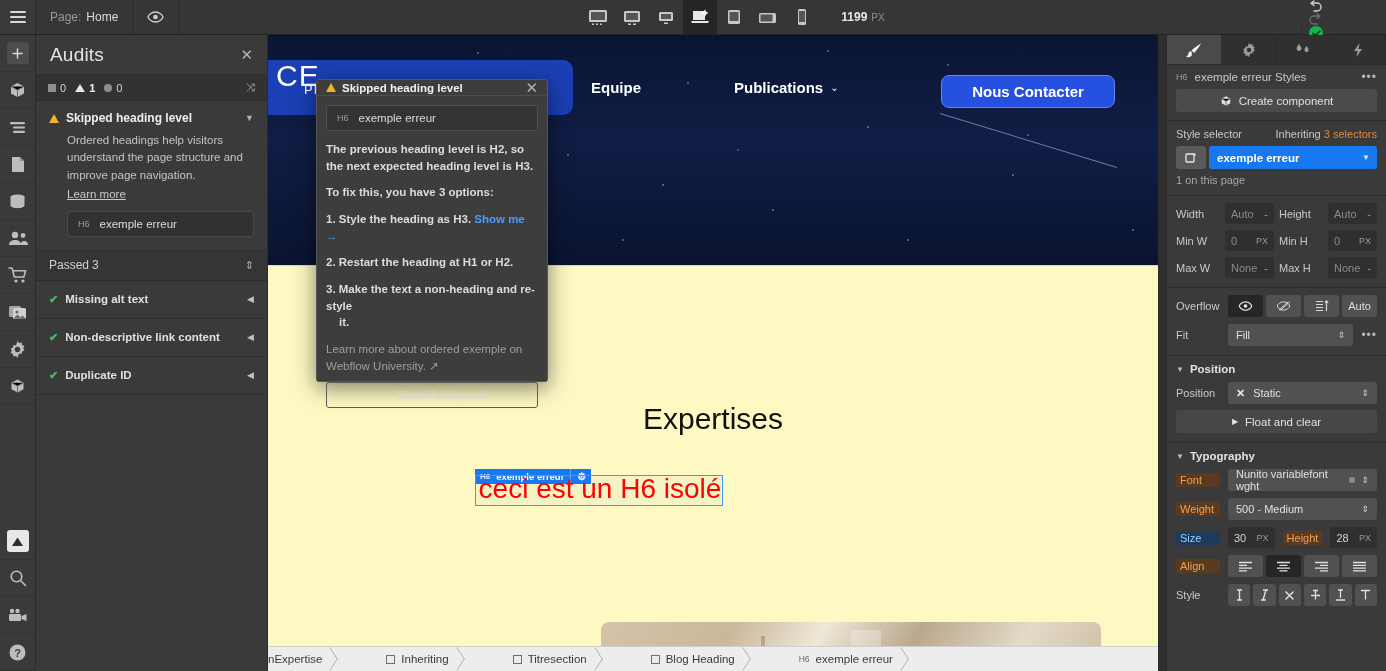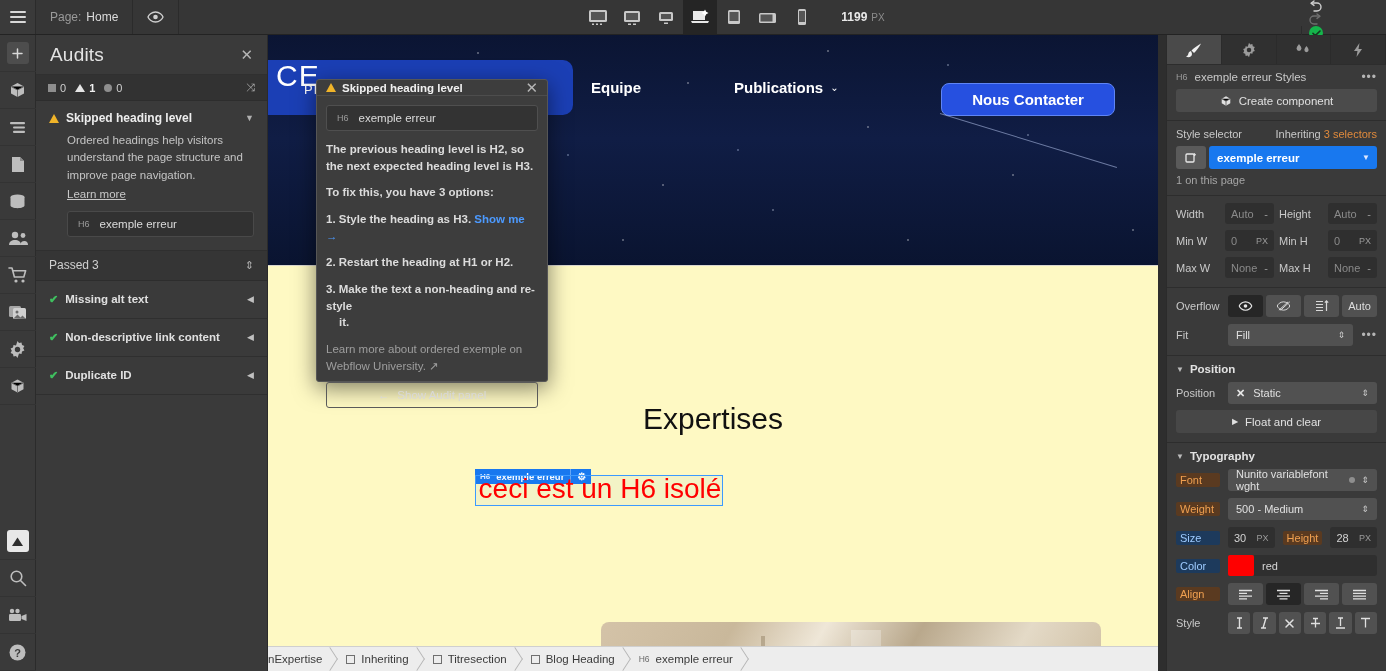--- a/index.html
+++ b/index.html
@@ -194,21 +194,21 @@
   .brand .sub { font-size: 13px; position: absolute; left: 28px; top: 22px; }
   .nav-link {
     position: absolute; color: #fff; font-size: 15px; font-weight: bold;
     display: flex; align-items: center; gap: 7px; cursor: pointer; white-space: nowrap;
   }
   .nav-link .cv { font-size: 10px; font-weight: normal; }
   .nav-cta {
     position: absolute; left: 673px; top: 40px; width: 174px; height: 33px;
     background: #2650e0; border: 1px solid #5f85f5; border-radius: 8px;
     display: flex; align-items: center; justify-content: center;
-    color: #fff; font-size: 15px; font-weight: bold; cursor: pointer; margin-top: 8px;
+    color: #fff; font-size: 15px; font-weight: bold; cursor: pointer;
   }
   .hero-bottom-line {
     position: absolute; left: 0; top: 230px; width: 890px; height: 1px; background: #d9d6cf;
   }
   .sec-title {
     position: absolute; left: 0; top: 367px; width: 890px; text-align: center;
     font-size: 30px; color: #111; font-weight: normal;
   }
   .h6-wrap {
     position: absolute; left: 207px; top: 440px; width: 248px; height: 31px;
@@ -369,21 +369,21 @@
   .colorswatch { width: 26px; height: 21px; border-radius: 2px; }
   .colorfield {
     flex: 1; height: 21px; background: #2f2f2f; border-radius: 0 3px 3px 0;
     display: flex; align-items: center; padding: 0 8px; font-size: 11px; color: #d6d6d6;
   }
 
   
   .crumbbar {
     position: absolute; left: 268px; top: 646px; width: 890px; height: 25px;
     background: #ededed; border-top: 1px solid #cfcfcf;
-    display: flex; align-items: stretch; overflow: hidden;
+    display: flex; align-items: stretch; overflow: hidden; gap: 40px;
   }
   .crumb {
     display: flex; align-items: center; gap: 6px; padding: 0 14px 0 10px;
     font-size: 11.5px; color: #3a3a3a; cursor: pointer; position: relative; white-space: nowrap;
   }
   .crumb::after {
     content: ""; position: absolute; right: -1px; top: 50%;
     width: 13px; height: 13px; border-top: 1px solid #b4b4b4; border-right: 1px solid #b4b4b4;
     transform: translateY(-50%) rotate(45deg) skew(12deg,12deg);
   }
@@ -941,27 +941,20 @@
           <span class="v">30</span>
           <span class="u">PX</span>
         </div>
         <span class="flbl hl" style="width:auto">Height</span>
         <div class="fin" style="flex:1">
           <span class="v">28</span>
           <span class="u">PX</span>
         </div>
       </div>
 
-      <div class="rowline">
-        <span class="flbl hlb">Color</span>
-        <div style="display:flex;flex:1">
-          <span class="colorswatch" style="background:#ff0000"></span>
-          <span class="colorfield">red</span>
-        </div>
-      </div>
 
       <div class="rowline">
         <span class="flbl hl">Align</span>
         <div class="segbtns" style="flex:1">
           <div class="seg">
             <svg width="15" height="11" viewBox="0 0 15 11">
               <path d="M1 1.5h13M1 4.3h8M1 7.1h13M1 9.9h8" stroke="#e0e0e0" stroke-width="1.3"></path>
             </svg>
           </div>
           <div class="seg active">

